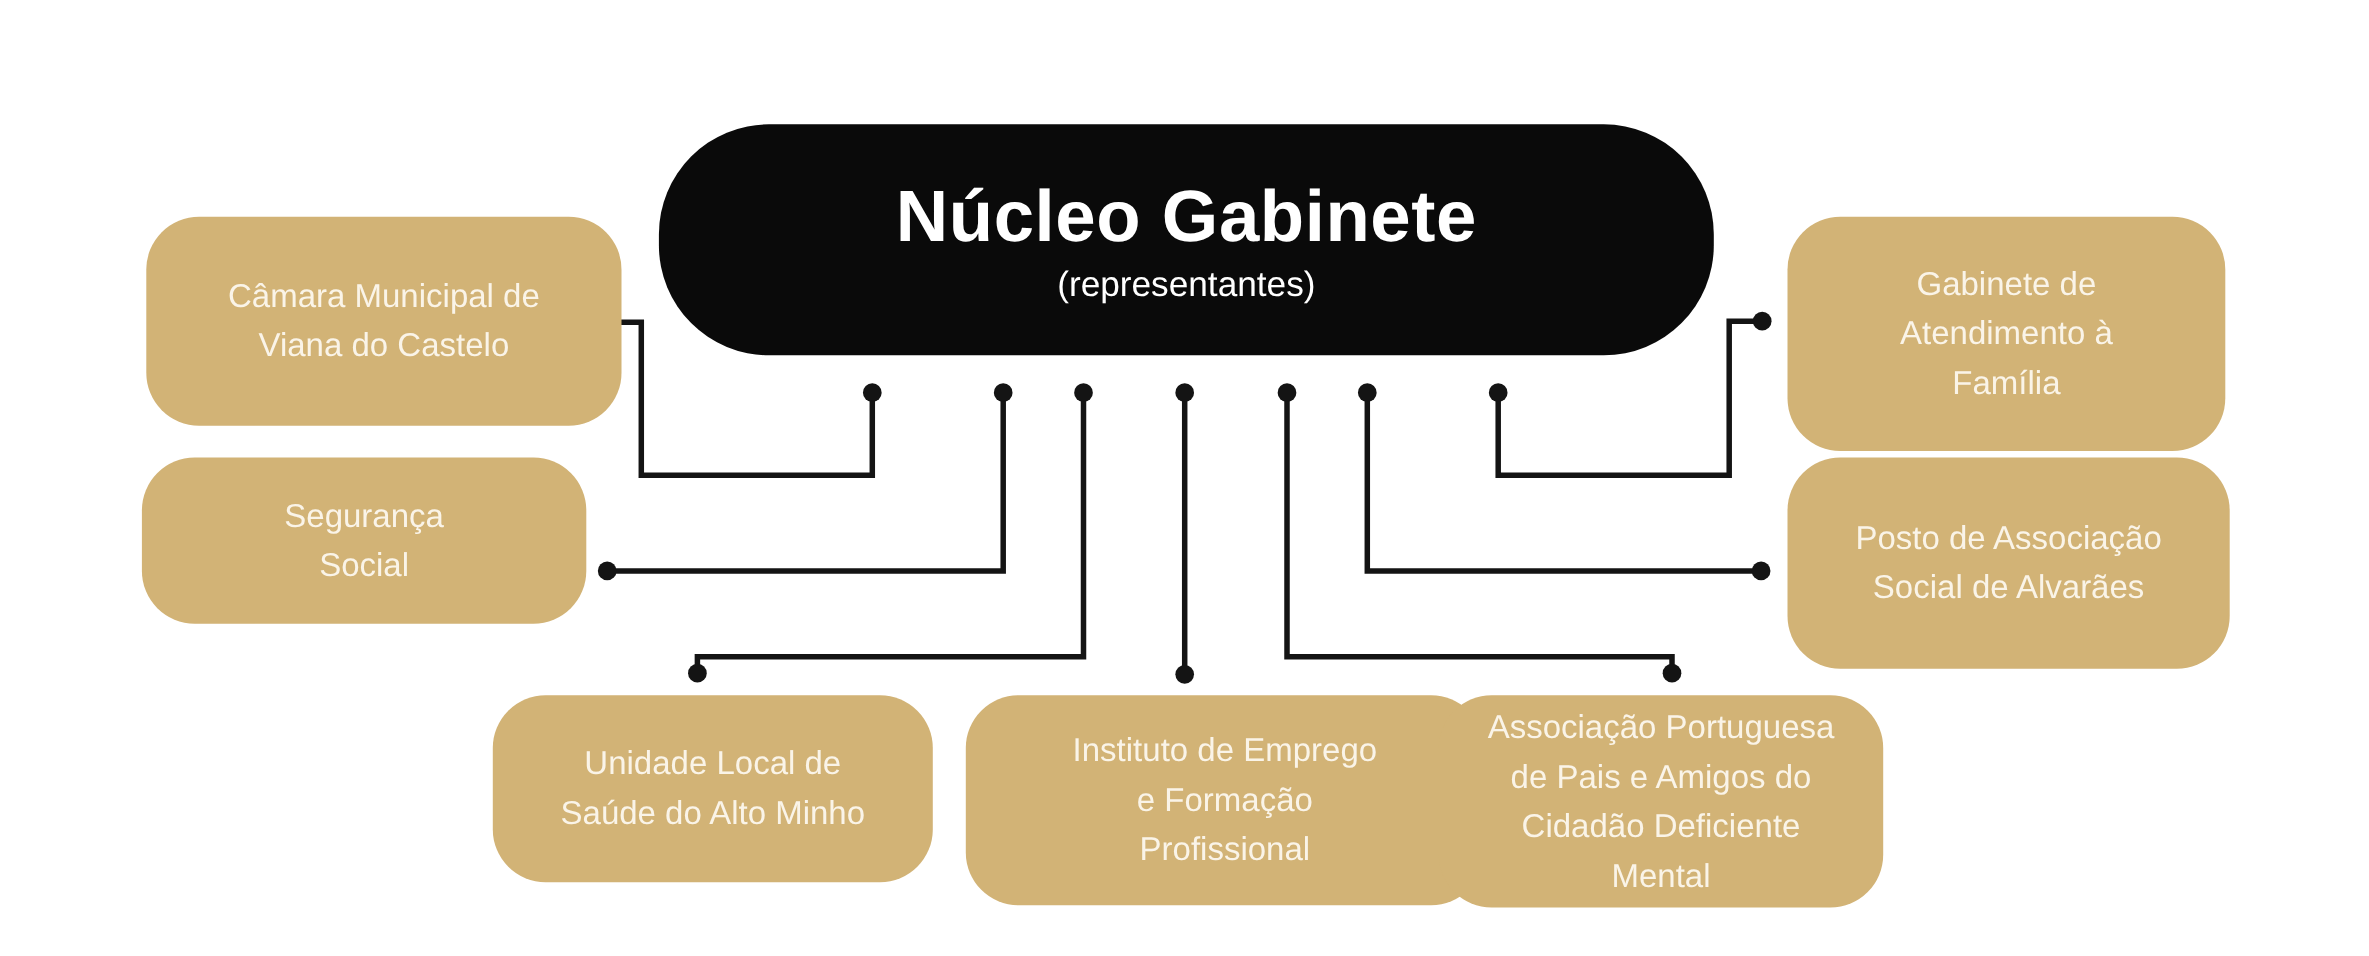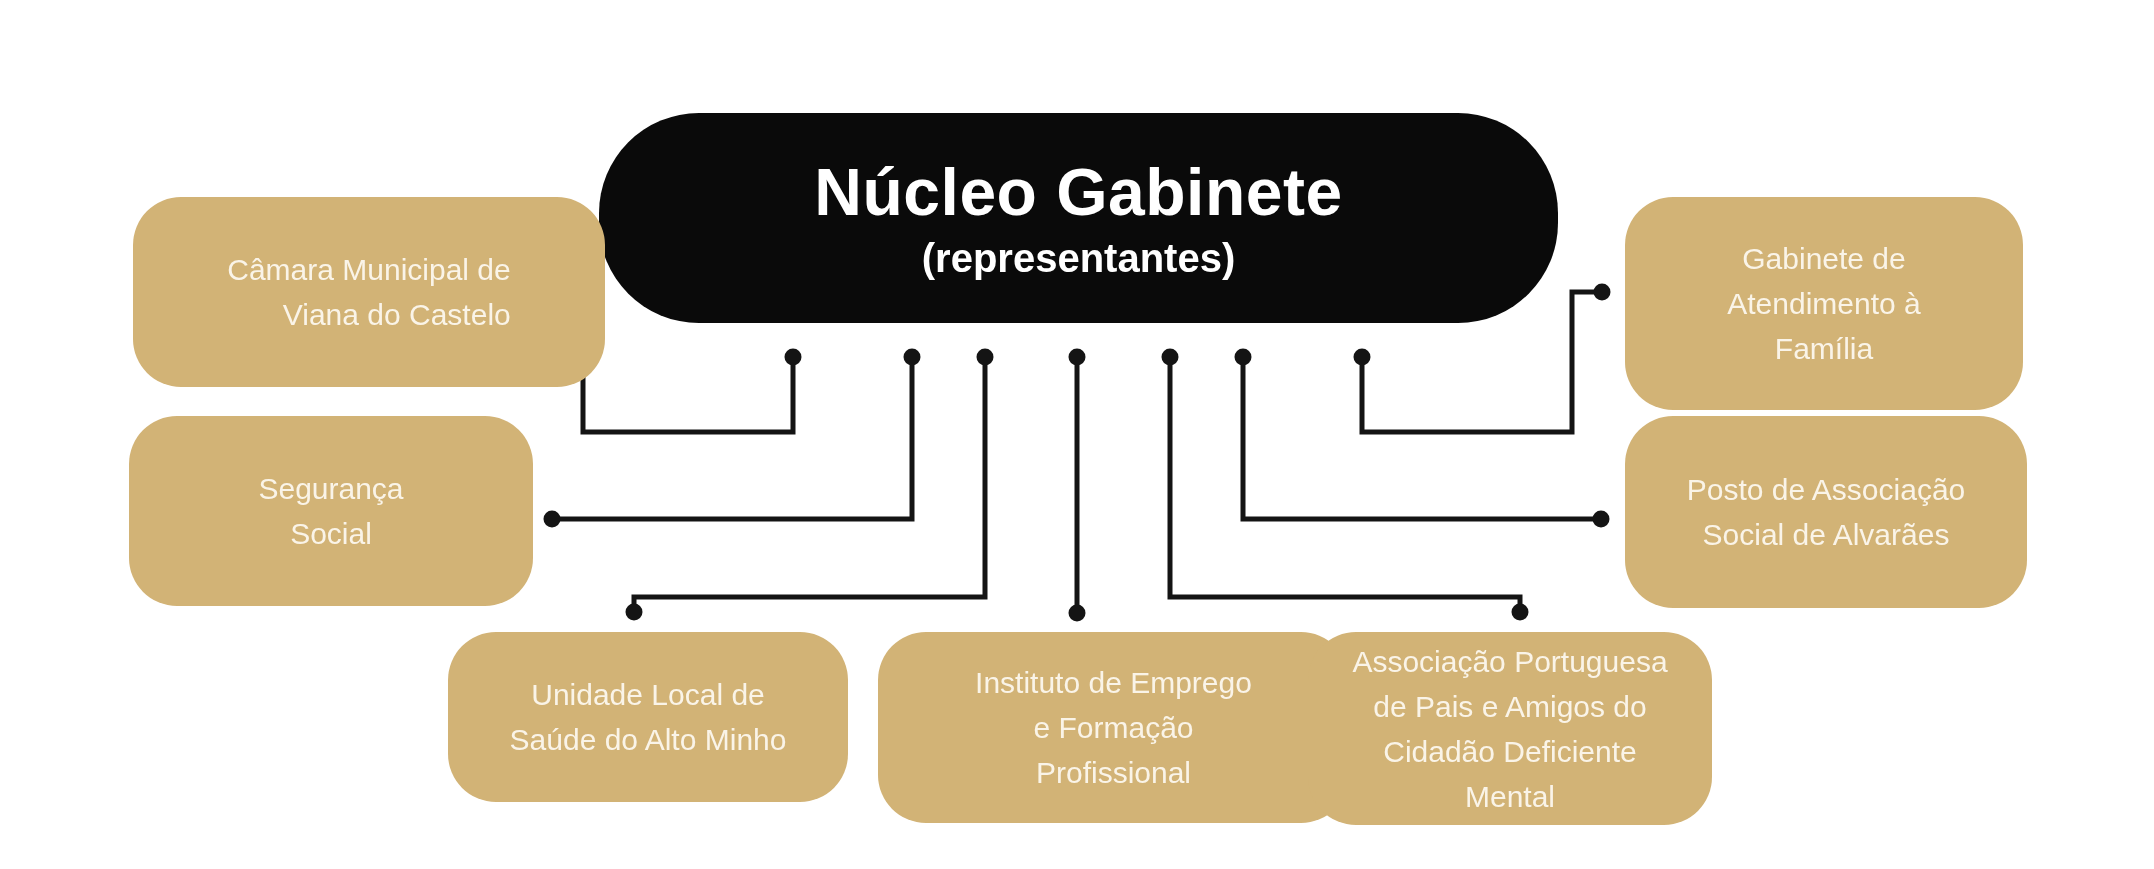--- a/index.html
+++ b/index.html
@@ -39,39 +39,39 @@
     text-align: center;
     gap: 10px;
   }
   .hub-title {
     font-size: 66px;
     font-weight: 700;
     line-height: 1.05;
     letter-spacing: 0.5px;
   }
   .hub-subtitle {
-    font-size: 40px;
-    font-weight: 700;
+    font-size: 32px;
+    font-weight: 400;
     line-height: 1.0;
   }
   .node {
     position: absolute;
     background: var(--node-fill, #d2b376);
     border-radius: 48px;
     color: var(--node-text, #faf4e8);
     display: flex;
     align-items: center;
     justify-content: center;
     text-align: center;
     font-size: 30px;
     line-height: 45px;
     white-space: pre-line;
   }
-  .node-camara     { left: 133px;  top: 197px; width: 472px; height: 190px; text-align: right; }
-  .node-seguranca  { left: 129px;  top: 416px; width: 404px; height: 190px; }
+  .node-camara     { left: 133px;  top: 197px; width: 432px; height: 190px; }
+  .node-seguranca  { left: 129px;  top: 416px; width: 404px; height: 151px; }
   .node-gabinete   { left: 1625px; top: 197px; width: 398px; height: 213px; }
   .node-posto      { left: 1625px; top: 416px; width: 402px; height: 192px; }
   .node-unidade    { left: 448px;  top: 632px; width: 400px; height: 170px; }
   .node-instituto  { left: 878px;  top: 632px; width: 471px; height: 191px; }
   .node-associacao { left: 1308px; top: 632px; width: 404px; height: 193px; }
 </style>
 </head>
 <body>
 
 <div class="canvas">

